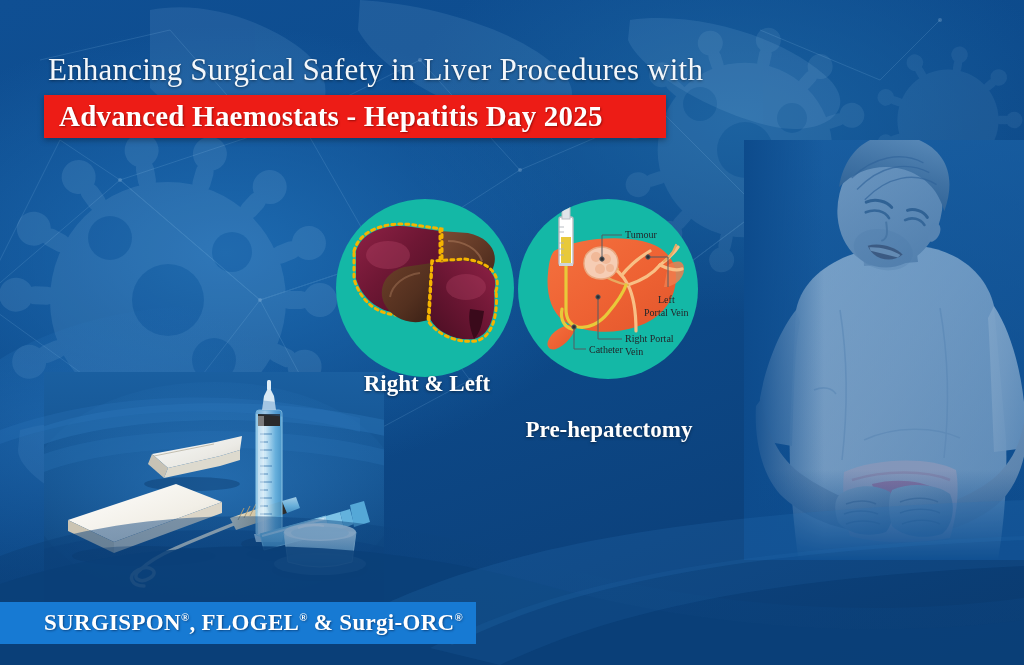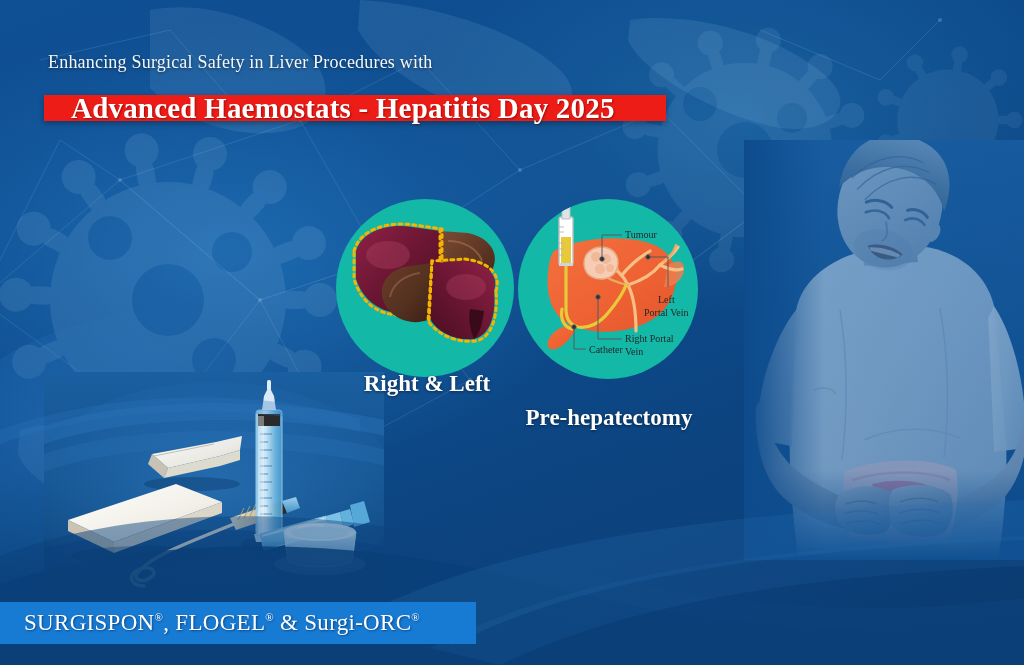--- a/index.html
+++ b/index.html
@@ -17,31 +17,30 @@
     background:
       radial-gradient(ellipse 60% 55% at 22% 38%, #1d6ab0 0%, rgba(29,106,176,0) 62%),
       radial-gradient(ellipse 55% 50% at 72% 18%, #19609f 0%, rgba(25,96,159,0) 60%),
       linear-gradient(160deg,#0f4f93 0%,#0d4b8c 40%,#0c427d 75%,#0a3a6e 100%);
   }
   .bg-svg{ position:absolute; inset:0; }
 
   
   .headline{
     position:absolute; left:48px; top:52px;
-    font-size:18px; color:#f3f7fb; letter-spacing:.2px;
+    font-size:31px; color:#f3f7fb; letter-spacing:.2px;
     text-shadow:0 1px 3px rgba(0,0,0,.45);
     white-space:nowrap;
   }
   .red-band{
     position:absolute; left:44px; top:95px;
-    width:622px; height:26px;
+    width:622px; height:43px;
     background:#ed1c16;
     display:flex; align-items:center;
     box-shadow:0 2px 6px rgba(0,0,0,.35);
-    padding-left:12px;
   }
   .red-band-text{
     color:#ffffff; font-size:29px; font-weight:bold;
     padding-left:15px; letter-spacing:.2px; white-space:nowrap;
     text-shadow:1px 1px 2px rgba(90,0,0,.55);
   }
 
   
   .circle{
     position:absolute; border-radius:50%;
@@ -49,32 +48,33 @@
   }
   #circle-left { left:336px; top:199px; width:178px; height:178px; }
   #circle-right{ left:518px; top:199px; width:180px; height:180px; }
 
   .cap{
     position:absolute; text-align:center; color:#ffffff;
     font-weight:bold; font-size:23px; line-height:1.22;
     text-shadow:0 1px 3px rgba(0,0,0,.5);
   }
   #cap-left { left:352px; top:370px; width:150px; }
-  #cap-right{ left:520px; top:404px; width:178px; }
+  #cap-right{ left:520px; top:416px; width:178px; }
 
   
   .bottom-band{
     position:absolute; left:0; top:602px; width:476px; height:42px;
     background:#177ad3;
     display:flex; align-items:center;
   }
   .bottom-band-text{
-    color:#ffffff; font-weight:normal; font-size:23px;
+    color:#ffffff; font-weight:bold; font-size:23px;
     padding-left:24px; white-space:nowrap; letter-spacing:.3px;
     text-shadow:1px 1px 2px rgba(0,30,70,.55);
+    margin-left:20px;
   }
   .bottom-band-text sup{ font-size:11px; vertical-align:super; }
 
   .photo-holder{ position:absolute; }
   #product-photo{ left:44px; top:372px; width:340px; height:230px; }
   #patient-photo{ left:744px; top:140px; width:284px; height:420px; }
 </style>
 </head>
 <body>
 

